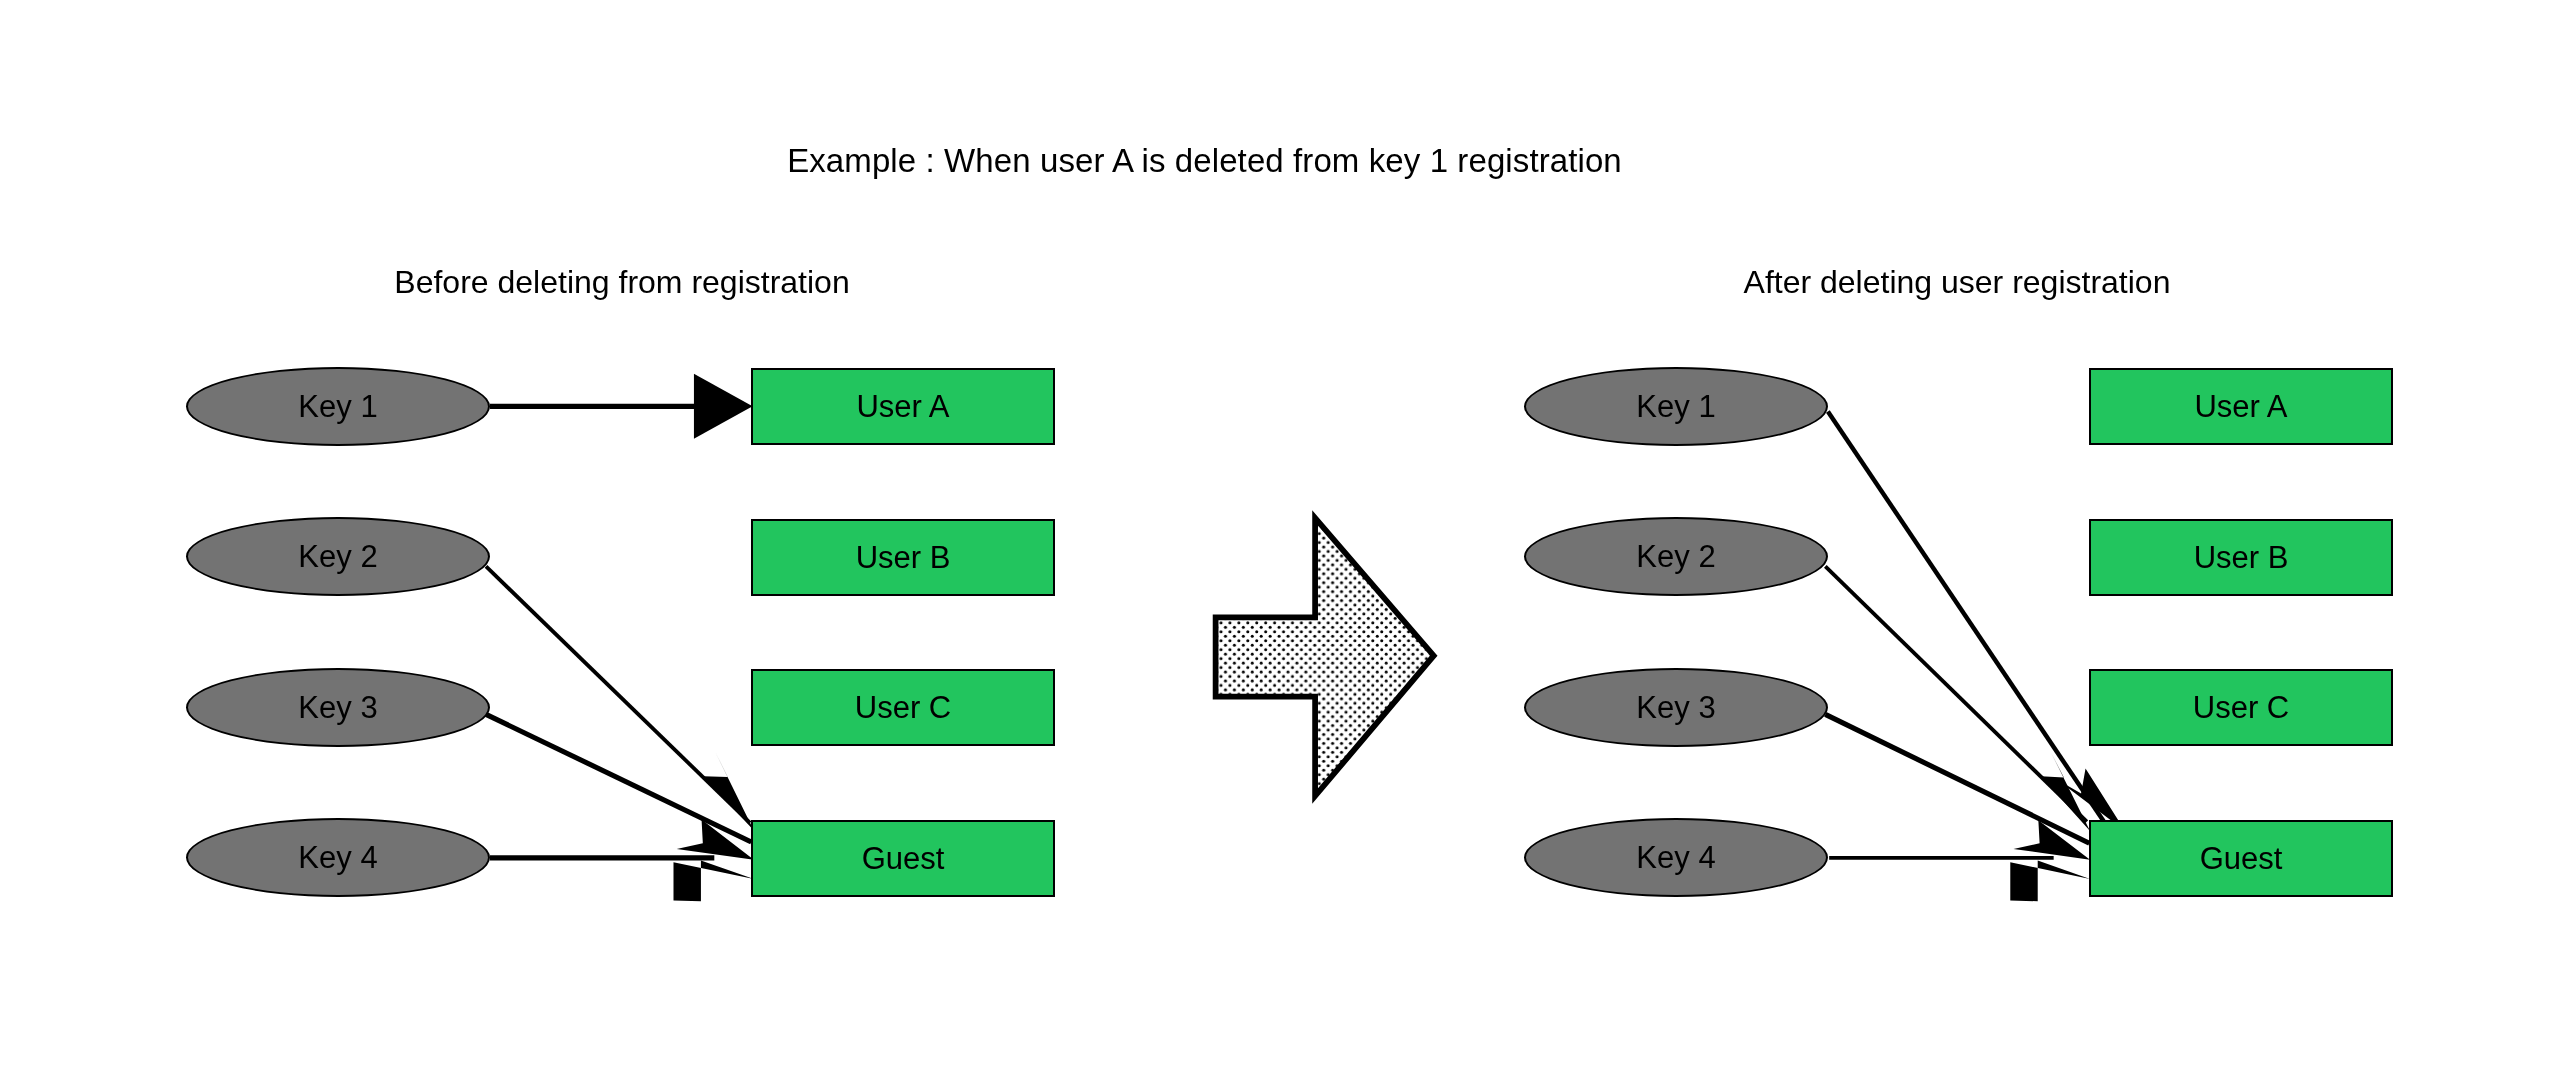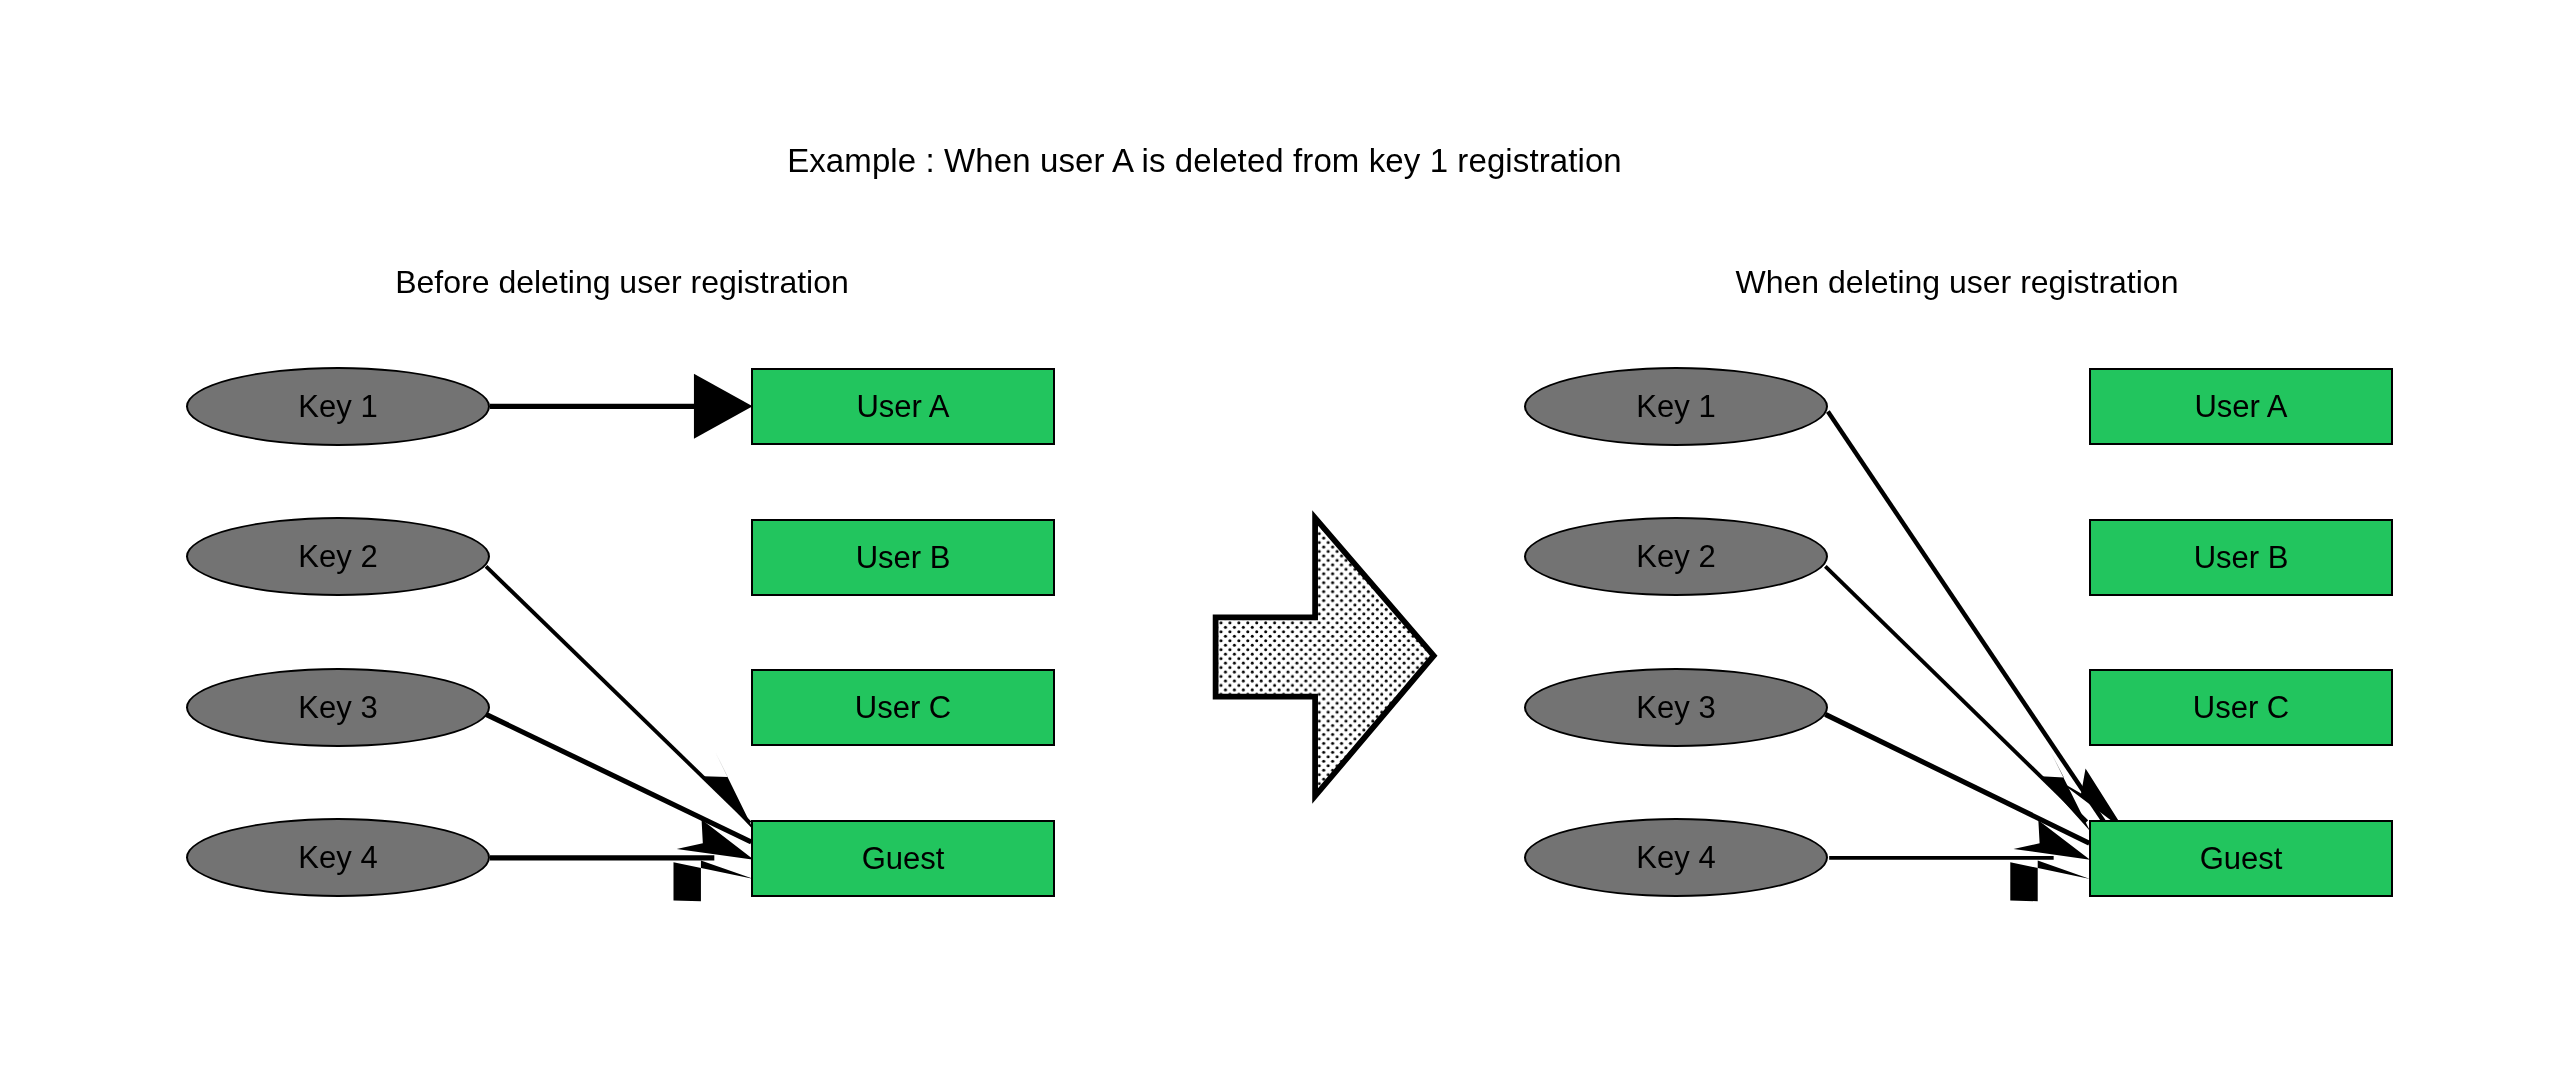--- a/index.html
+++ b/index.html
@@ -103,22 +103,22 @@
     stroke-linejoin: miter;
   }
 </style>
 </head>
 <body>
 
 <div id="canvas">
 
   <div class="title">Example : When user A is deleted from key 1 registration</div>
 
-  <div class="panel-heading" id="heading-before">Before deleting user registration</div>
-  <div class="panel-heading" id="heading-after">When deleting user registration</div>
+  <div class="panel-heading" id="heading-before">Before deleting from registration</div>
+  <div class="panel-heading" id="heading-after">After deleting user registration</div>
 
   <svg class="edge-layer" viewBox="0 0 4039 1701">
     <defs>
       <pattern id="stipple" width="14" height="14" patternUnits="userSpaceOnUse">
         <rect width="14" height="14" fill="#ffffff"></rect>
         <circle cx="3.5" cy="3.5" r="2.4" fill="#000000"></circle>
         <circle cx="10.5" cy="10.5" r="2.4" fill="#000000"></circle>
       </pattern>
     </defs>
 

